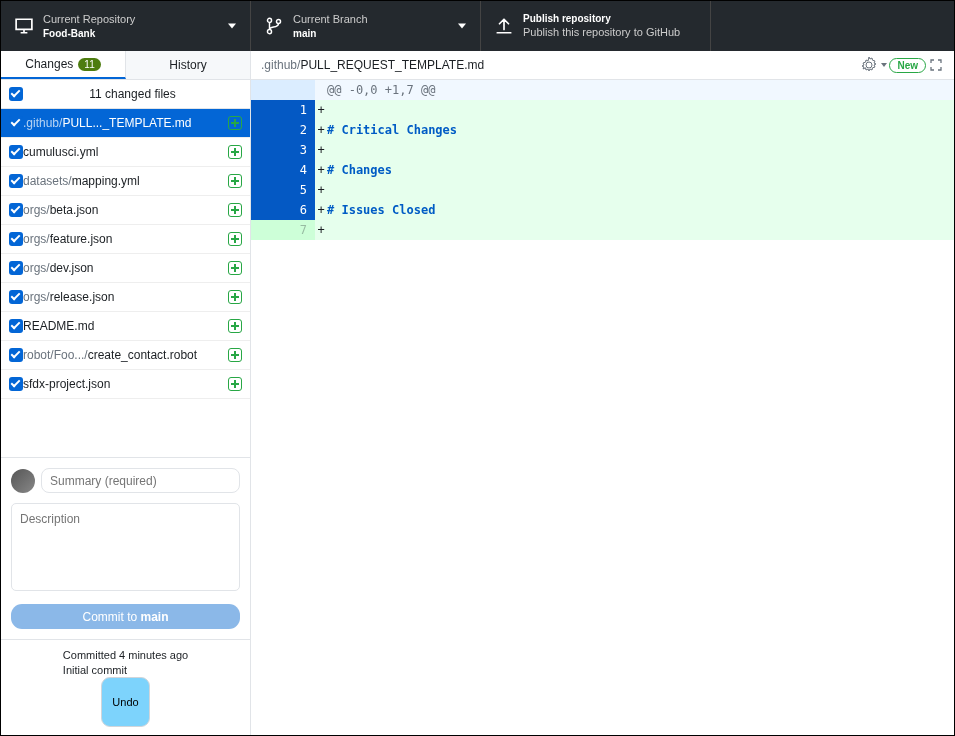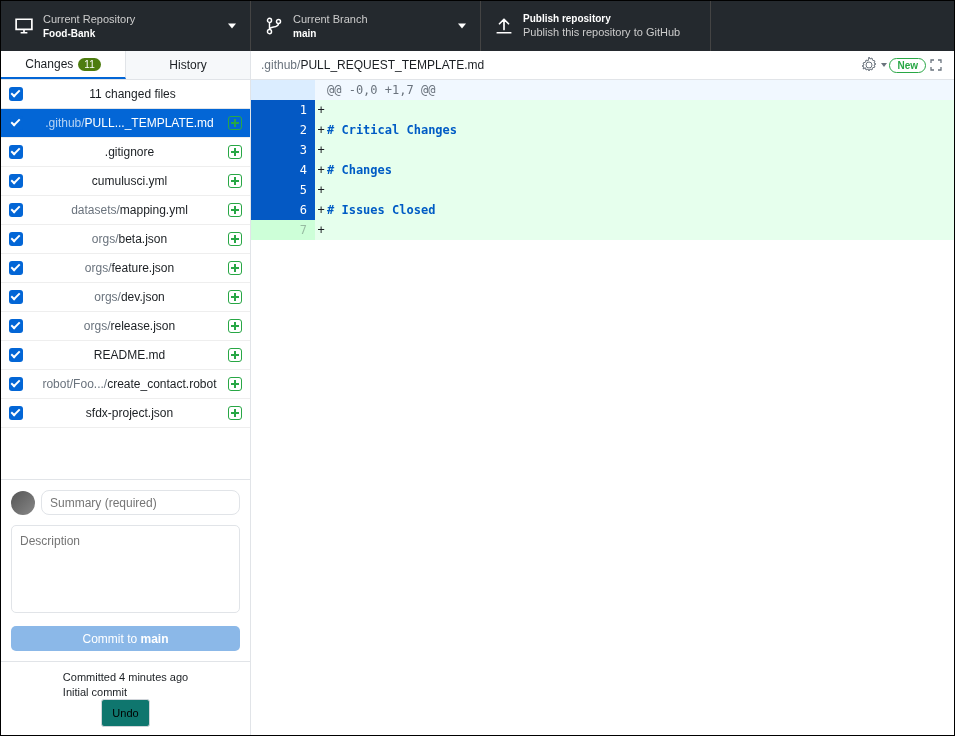--- a/index.html
+++ b/index.html
@@ -33,38 +33,38 @@
 .files-header { height: 29px; display: flex; align-items: center; padding: 0 8px; border-bottom: 1px solid #e1e4e8; }
 .chk { width: 14px; height: 14px; background: #0366d6; border-radius: 3px; position: relative; flex-shrink: 0; }
 .chk::after { content: ""; position: absolute; left: 4px; top: 1px; width: 3px; height: 7px; border: solid #fff; border-width: 0 2px 2px 0; transform: rotate(45deg); }
 .files-header-text { flex: 1; text-align: center; font-size: 12px; }
 
 
 .file-list { flex: 1; overflow: auto; }
 .file-item { height: 29px; display: flex; align-items: center; padding: 0 8px; border-bottom: 1px solid #eee; cursor: pointer; }
 .file-item.selected { background: #0366d6; color: #fff; }
 .file-item.selected .file-dir { color: rgba(255,255,255,0.7); }
-.file-name { flex: 1; margin-left: 8px; white-space: nowrap; overflow: hidden; text-overflow: ellipsis; font-size: 12px; text-align: center; }
+.file-name { flex: 1; white-space: nowrap; overflow: hidden; text-overflow: ellipsis; font-size: 12px; }
 .file-dir { color: #6a737d; }
 .file-badge { width: 14px; height: 14px; border: 1px solid #28a745; border-radius: 3px; display: flex; align-items: center; justify-content: center; flex-shrink: 0; }
 .file-badge svg { width: 8px; height: 8px; fill: #28a745; }
 
 
 .commit-area { border-top: 1px solid #e1e4e8; padding: 10px; }
 .summary-row { display: flex; align-items: center; margin-bottom: 10px; }
 .avatar { width: 24px; height: 24px; border-radius: 50%; background: linear-gradient(135deg,#555,#888); margin-right: 6px; flex-shrink: 0; }
 .summary-input { flex: 1; height: 25px; border: 1px solid #e1e4e8; border-radius: 8px; padding: 0 8px; font-size: 12px; }
 .desc-input { width: 100%; height: 88px; border: 1px solid #e1e4e8; border-radius: 5px; padding: 8px; font-size: 12px; resize: none; font-family: inherit; }
-.commit-btn { width: 100%; height: 25px; margin-top: 10px; background: #8bb8e8; border: none; border-radius: 5px; color: #fff; font-size: 12px; cursor: pointer; }
+.commit-btn { width: 100%; height: 25px; margin-top: 10px; background: #8bb8e8; border: none; border-radius: 11px; color: #fff; font-size: 12px; cursor: pointer; }
 .commit-btn strong { font-weight: 600; }
 
 
 .undo-bar { border-top: 1px solid #e1e4e8; padding: 8px 10px; display: flex; align-items: center; justify-content: space-between; flex-direction: column; }
 .undo-text { font-size: 11px; line-height: 1.3; }
-.undo-btn { border: 1px solid #d1d5da; background: #0f766e; border-radius: 3px; padding: 7px 10px; font-size: 11px; cursor: pointer; }
+.undo-btn { border: 1px solid #d1d5da; background: #7dd3fc; border-radius: 9px; padding: 18px 10px; font-size: 11px; cursor: pointer; }
 
 
 .diff-panel { flex: 1; display: flex; flex-direction: column; min-width: 0; }
 .diff-header { height: 29px; display: flex; align-items: center; padding: 0 10px; border-bottom: 1px solid #e1e4e8; text-align: center; }
 .diff-path { font-size: 12px; }
 .diff-path .dir { color: #6a737d; }
 .diff-header-right { margin-left: auto; display: flex; align-items: center; gap: 2px; }
 .gear-btn { width: 18px; height: 18px; cursor: pointer; display: flex; align-items: center; }
 .gear-btn svg { width: 16px; height: 16px; fill: #6a737d; }
 .caret-sm { width: 0; height: 0; border-left: 3px solid transparent; border-right: 3px solid transparent; border-top: 4px solid #6a737d; }
@@ -148,29 +148,20 @@
             <span class="chk"></span>
             <span class="file-name"><span class="file-dir">.github/</span>PULL..._TEMPLATE.md</span>
             <span class="file-badge">
               <svg viewBox="0 0 8 8">
                 <path d="M3 0h2v3h3v2H5v3H3V5H0V3h3z"></path>
               </svg>
             </span>
           </div>
           <div class="file-item">
             <span class="chk"></span>
-            <span class="file-name">.gitignore</span>
-            <span class="file-badge">
-              <svg viewBox="0 0 8 8">
-                <path d="M3 0h2v3h3v2H5v3H3V5H0V3h3z"></path>
-              </svg>
-            </span>
-          </div>
-          <div class="file-item">
-            <span class="chk"></span>
             <span class="file-name">cumulusci.yml</span>
             <span class="file-badge">
               <svg viewBox="0 0 8 8">
                 <path d="M3 0h2v3h3v2H5v3H3V5H0V3h3z"></path>
               </svg>
             </span>
           </div>
           <div class="file-item">
             <span class="chk"></span>
             <span class="file-name"><span class="file-dir">datasets/</span>mapping.yml</span>

